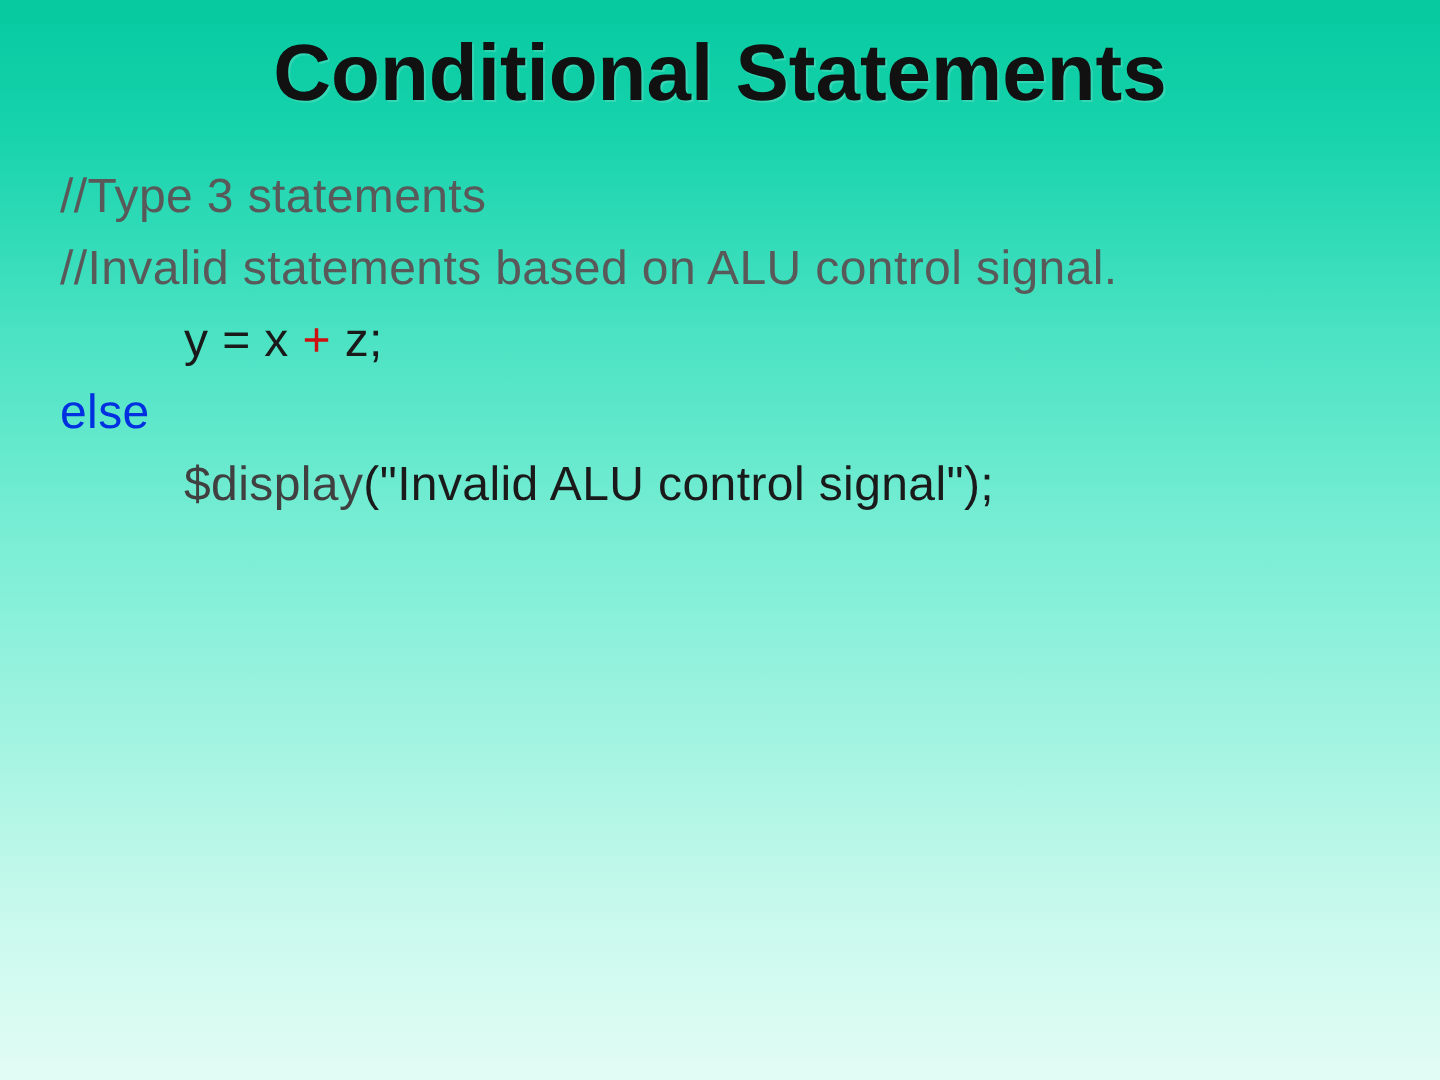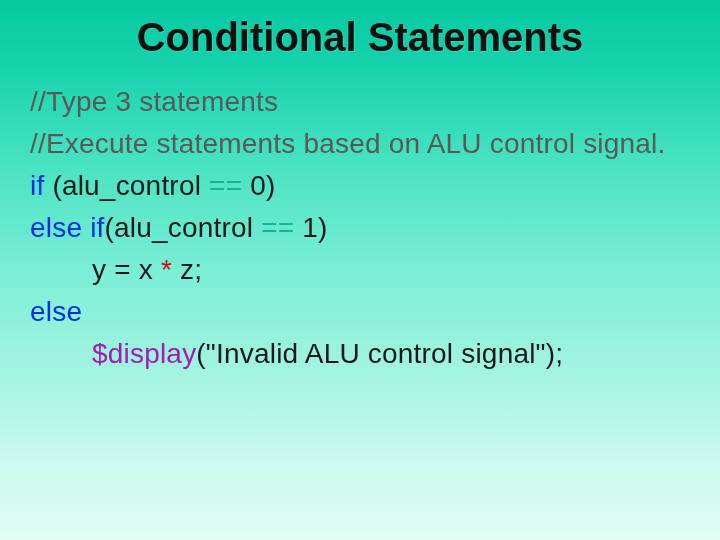--- a/index.html
+++ b/index.html
@@ -30,57 +30,55 @@
   h1.title {
     font-size: 40px;
     font-weight: 700;
     text-align: center;
     margin: 4px 0 20px 0;
     line-height: 1.18;
     color: #111;
     text-shadow: 1px 1px 0 rgba(255,255,255,0.15);
   }
   .code {
-    font-size: 28px;
+    font-size: 24px;
     line-height: 1.5;
     letter-spacing: 0.2px;
   }
   .code .line { white-space: pre; }
   .comment { color: #595959; }
   .kw { color: #0030e0; }
   .op-eq { color: #13b39a; font-weight: 500; }
   .op-plus { color: #d01010; }
   .op-minus { color: #0030e0; }
   .op-mul { color: #d01010; }
-  .sys { color: #a21caf; }
+  .sys { color: #404040; }
   .txt { color: #1a1a1a; }
   .indent { display: inline-block; width: 62px; }
 </style>
 </head>
 <body>
 
 <div class="slide">
 
   <h1 class="title">
     <span>Conditional Statements</span><br>
   </h1>
 
   <div class="code">
 
     <div class="line"><span class="comment">//Type 3 statements</span></div>
 
-    <div class="line"><span class="comment">//Execute statements based on ALU control signal.</span></div>
-
-    <div class="line"><span class="kw">if</span><span class="txt"> (alu_control </span><span class="op-eq">==</span><span class="txt"> 0)</span></div>
+    <div class="line"><span class="comment">//Invalid statements based on ALU control signal.</span></div>
 
 
-    <div class="line"><span class="kw">else</span><span class="txt"> </span><span class="kw">if</span><span class="txt">(alu_control </span><span class="op-eq">==</span><span class="txt"> 1)</span></div>
+    <div class="line"><span class="indent"></span><span class="txt">y = x </span><span class="op-plus">+</span><span class="txt"> z;</span></div>
 
 
 
-    <div class="line"><span class="indent"></span><span class="txt">y = x </span><span class="op-mul">*</span><span class="txt"> z;</span></div>
+
 
     <div class="line"><span class="kw">else</span></div>
 
     <div class="line"><span class="indent"></span><span class="sys">$display</span><span class="txt">("Invalid ALU control signal");</span></div>
 
   </div>
 </div>
 
 </body></html>

